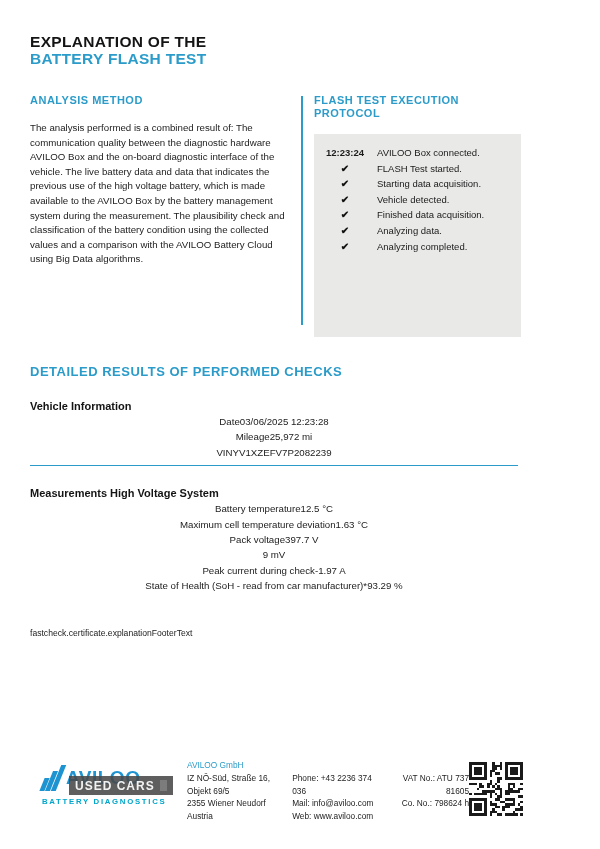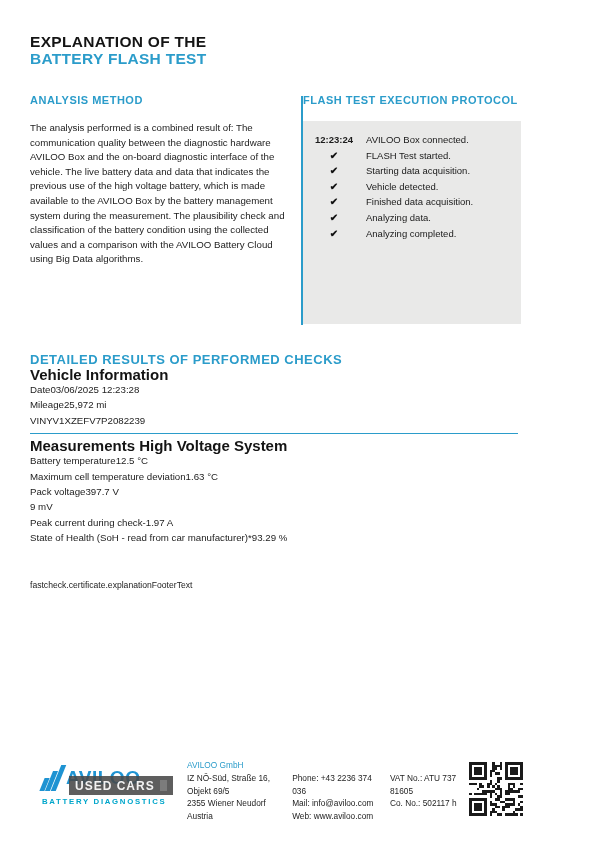--- a/index.html
+++ b/index.html
@@ -16,35 +16,35 @@
 
   
   .title-block{padding:33px 30px 0 30px;}
   .title-line1{font-size:15.5px;font-weight:bold;letter-spacing:.3px;color:#141414;line-height:17px;}
   .title-line2{font-size:15.5px;font-weight:bold;letter-spacing:.3px;color:var(--accent);line-height:17px;}
 
   
   .columns{display:flex;margin:27px 27px 0 30px;min-height:231px;}
   .col-left{width:256px;}
   .col-divider{width:2px;background:var(--accent);margin:2px 0 0 15px;height:229px;}
-  .col-right{flex:1;}
+  .col-right{flex:1;padding-left:11px;}
   .sec-heading{font-size:11px;font-weight:bold;letter-spacing:.5px;color:var(--accent);line-height:13px;}
   .analysis-body{margin-top:14px;font-size:9.7px;line-height:14.6px;color:#222;}
   .protocol-box{margin-top:14px;background:var(--box-gray);height:203px;padding:11px 8px 0 8px;}
   .step{display:flex;align-items:baseline;font-size:9.5px;line-height:15.6px;}
   .step-marker{width:46px;flex:0 0 46px;text-align:center;font-weight:bold;}
   .step-time{font-weight:bold;}
   .check{font-size:10px;color:#111;}
   .step-label{padding-left:9px;color:#1a1a1a;}
 
   
   .results{margin:27px 30px 0 30px;}
   .results-heading{font-size:13px;font-weight:bold;letter-spacing:.5px;color:var(--accent);}
-  .result-section-title{font-size:15px;font-weight:bold;color:#141414;margin-top:0;line-height:15px;}
-  .result-row{display:flex;justify-content:flex-start;font-size:9.7px;line-height:15.4px;color:#222;}
+  .result-section-title{font-size:11px;font-weight:bold;color:#141414;margin-top:20px;line-height:15px;}
+  .result-row{display:flex;justify-content:center;font-size:9.7px;line-height:15.4px;color:#222;}
   .result-row .val{text-align:right;}
   .accent-rule{border:0;border-top:1.6px solid var(--accent);margin:5px 0 4px 0;}
 
   
   .footer-note{margin:34px 30px 0 30px;font-size:8.6px;color:#222;}
 
   
   .footer{position:absolute;left:42px;right:25px;bottom:26px;display:flex;align-items:flex-start;}
   .logo-block{width:118px;flex:0 0 118px;position:relative;}
   .logo-row{display:flex;align-items:flex-end;height:32px;}
@@ -56,21 +56,21 @@
   .logo-word{font-size:19px;font-weight:800;letter-spacing:.5px;color:var(--logo-blue);line-height:26px;}
   .used-cars-badge{position:absolute;left:27px;top:17px;background:rgba(72,72,72,.88);color:#f2f2f2;
     font-size:12px;font-weight:bold;letter-spacing:1px;padding:2.5px 6px;white-space:nowrap;display:flex;align-items:center;}
   .badge-tail{display:inline-block;width:7px;height:11px;background:rgba(150,150,150,.55);margin-left:5px;}
   .logo-tagline{margin-top:6px;font-size:7.8px;font-weight:bold;letter-spacing:1.7px;color:var(--tagline);white-space:nowrap;}
 
   .footer-col{font-size:8.3px;line-height:12.8px;color:#1d1d1d;}
   .company-col{margin-left:27px;width:148px;}
   .company-name{color:var(--accent);font-weight:normal;}
   .contact-col{margin-left:6px;width:122px;padding-top:12.8px;}
-  .registration-col{margin-left:16px;width:118px;padding-top:12.8px;}
+  .registration-col{margin-left:16px;width:118px;padding-top:12.8px;text-align:right;}
   .qr-wrap{margin-left:auto;padding-top:3px;}
   .qr-wrap svg{display:block;}
 </style>
 </head>
 <body>
 
 <div class="page">
 
   <div class="title-block">
     <div class="title-line1">EXPLANATION OF THE</div>
@@ -189,21 +189,21 @@
     </div>
 
     <div class="footer-col contact-col">
         <div class="footer-line">Phone: +43 2236 374 036</div>
         <div class="footer-line">Mail: info@aviloo.com</div>
         <div class="footer-line">Web: www.aviloo.com</div>
       </div>
 
     <div class="footer-col registration-col">
         <div class="footer-line">VAT No.: ATU 737 81605</div>
-        <div class="footer-line">Co. No.: 502117 h</div>
+        <div class="footer-line">Co. No.: 798624 h</div>
       </div>
 
     <div class="qr-wrap">
       <svg id="qr-svg" width="54" height="54" viewBox="0 0 21 21" shape-rendering="crispEdges">
           <rect x="0" y="0" width="1" height="1" fill="#1a1a1a"></rect>
           <rect x="1" y="0" width="1" height="1" fill="#1a1a1a"></rect>
           <rect x="2" y="0" width="1" height="1" fill="#1a1a1a"></rect>
           <rect x="3" y="0" width="1" height="1" fill="#1a1a1a"></rect>
           <rect x="4" y="0" width="1" height="1" fill="#1a1a1a"></rect>
           <rect x="5" y="0" width="1" height="1" fill="#1a1a1a"></rect>

